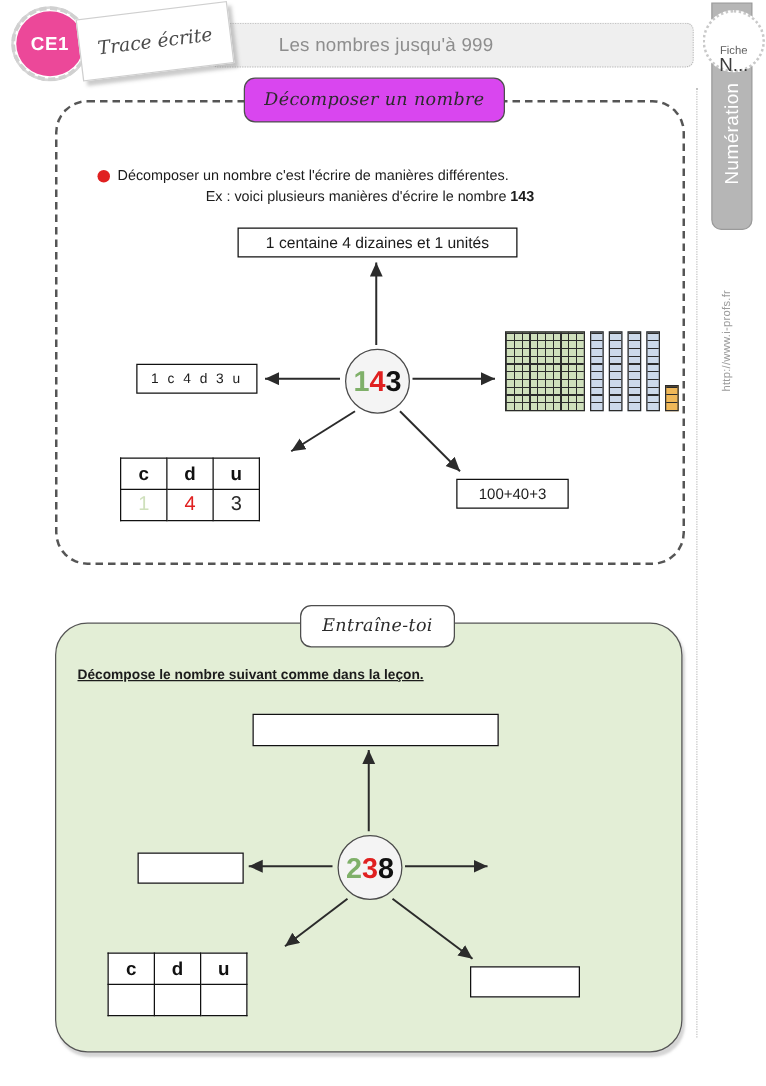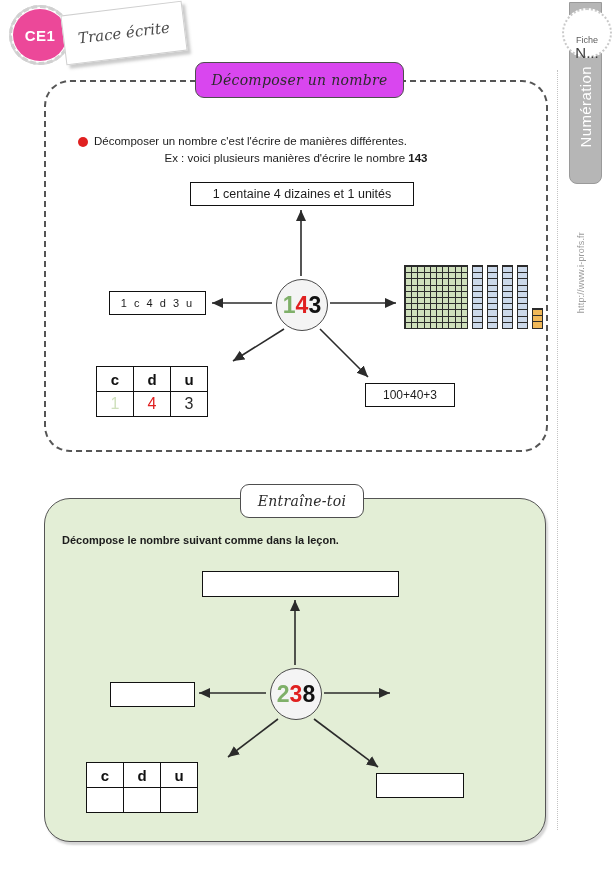--- a/index.html
+++ b/index.html
@@ -175,38 +175,41 @@
     background:#e3eed6;border:1px solid #555555;border-radius:26px;
     box-shadow:2px 3px 2px rgba(150,150,150,.4);
   }
   .pill-ex{left:240px;top:484px;width:122px;height:32px;background:#ffffff;z-index:3;}
   .pill-ex-mask{
     position:absolute;left:243px;top:496px;width:116px;height:12px;
     background:#e3eed6;z-index:2;
   }
   .ex-instr{
     position:absolute;left:62px;top:534px;width:420px;
-    font-size:11px;font-weight:bold;color:#1c1c1c;
+    font-size:11px;font-weight:bold;color:#1c1c1c;text-decoration:underline;
   }
   .ebox{
     position:absolute;background:#ffffff;border:1.5px solid #111111;
   }
   .ebox-top{left:202px;top:571px;width:195px;height:24px;}
   .ebox-left{left:110px;top:682px;width:83px;height:23px;}
   .ebox-right{left:376px;top:773px;width:86px;height:23px;}
 
   
   .arrows{position:absolute;left:0;top:0;width:613px;height:869px;pointer-events:none;}
 </style>
 </head>
 <body>
 
 <div class="page">
 
   <div class="header-band">
+    <div class="title-banner">
+      <span>Les nombres jusqu'à  999</span>
+    </div>
     <div class="ce1-badge">
       <span>CE1</span>
     </div>
     <div class="trace-card">
       <span>Trace écrite</span>
     </div>
   </div>
 
   <div class="side-col">
     <div class="side-dots"></div>

